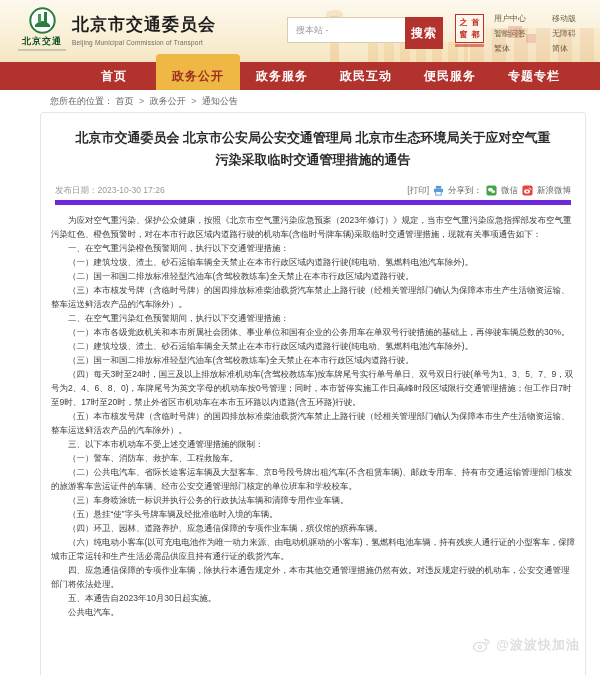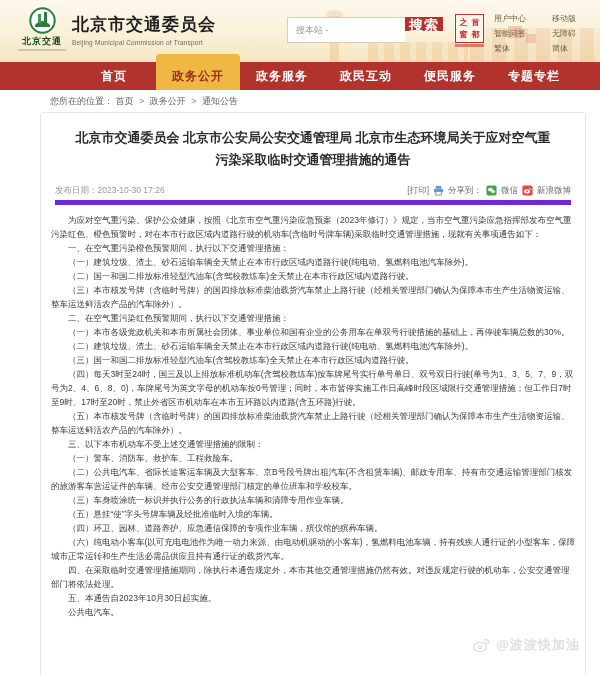--- a/index.html
+++ b/index.html
@@ -31,22 +31,22 @@
   .site-name { font-size: 17px; font-weight: bold; color: #1e1e1e; letter-spacing: 1px; }
   .site-name-en { font-size: 6.5px; color: #6a6a6a; margin-top: 3px; letter-spacing: .2px; }
 
   .search-box { position: absolute; left: 287px; top: 17px; display: flex; height: 26px; }
   .search-input {
     width: 118px; height: 26px; border: 1px solid #d9cdb2; border-right: none;
     padding: 0 8px; font-size: 9px; color: #333; outline: none; background: #fff;
   }
   .search-input::placeholder { color: #9a9a9a; }
   .search-btn {
-    width: 38px; height: 14px; background: #b2322d; color: #fff; border: none;
-    font-size: 14px; font-weight: bold; cursor: pointer; letter-spacing: 1px;
+    width: 38px; height: 32px; background: #b2322d; color: #fff; border: none;
+    font-size: 12px; font-weight: bold; cursor: pointer; letter-spacing: 1px;
   }
 
   .seal {
     position: absolute; left: 455px; top: 14px; width: 29px; height: 29px;
     border: 1.5px solid #bf3124; background: #fdf6ec; padding: 1.5px;
     display: grid; grid-template-columns: 1fr 1fr; grid-template-rows: 1fr 1fr;
   }
   .seal span { font-size: 8px; line-height: 11px; color: #bf3124; text-align: center; font-weight: bold; }
   .seal-caption { position: absolute; left: 455px; top: 44px; width: 29px; height: 3px; background: rgba(191,49,36,.55); }
 
@@ -231,21 +231,21 @@
       <p>（二）公共电汽车、省际长途客运车辆及大型客车、京B号段号牌出租汽车(不含租赁车辆)、邮政专用车、持有市交通运输管理部门核发的旅游客车营运证件的车辆、经市公安交通管理部门核定的单位班车和学校校车。</p>
 
       <p>（三）车身喷涂统一标识并执行公务的行政执法车辆和清障专用作业车辆。</p>
 
       <p>（五）悬挂“使”字头号牌车辆及经批准临时入境的车辆。</p>
 
       <p>（四）环卫、园林、道路养护、应急通信保障的专项作业车辆，殡仪馆的殡葬车辆。</p>
 
       <p>（六）纯电动小客车(以可充电电池作为唯一动力来源、由电动机驱动的小客车)，氢燃料电池车辆，持有残疾人通行证的小型客车，保障城市正常运转和生产生活必需品供应且持有通行证的载货汽车。</p>
 
-      <p>四、在采取临时交通管理措施期间，除执行本通告规定外，本市其他交通管理措施仍然有效。对违反规定行驶的机动车，公安交通管理部门将依法处理。</p>
+      <p>四、应急通信保障的专项作业车辆，除执行本通告规定外，本市其他交通管理措施仍然有效。对违反规定行驶的机动车，公安交通管理部门将依法处理。</p>
 
       <p>五、本通告自2023年10月30日起实施。</p>
 
       <p>公共电汽车。</p>
     </div>
 </main>
 
 <div class="watermark">
   <svg width="20" height="16" viewBox="0 0 20 16">
     <ellipse cx="8" cy="10" rx="6.5" ry="4.6" fill="none" stroke="#dedede" stroke-width="1.4"></ellipse>

